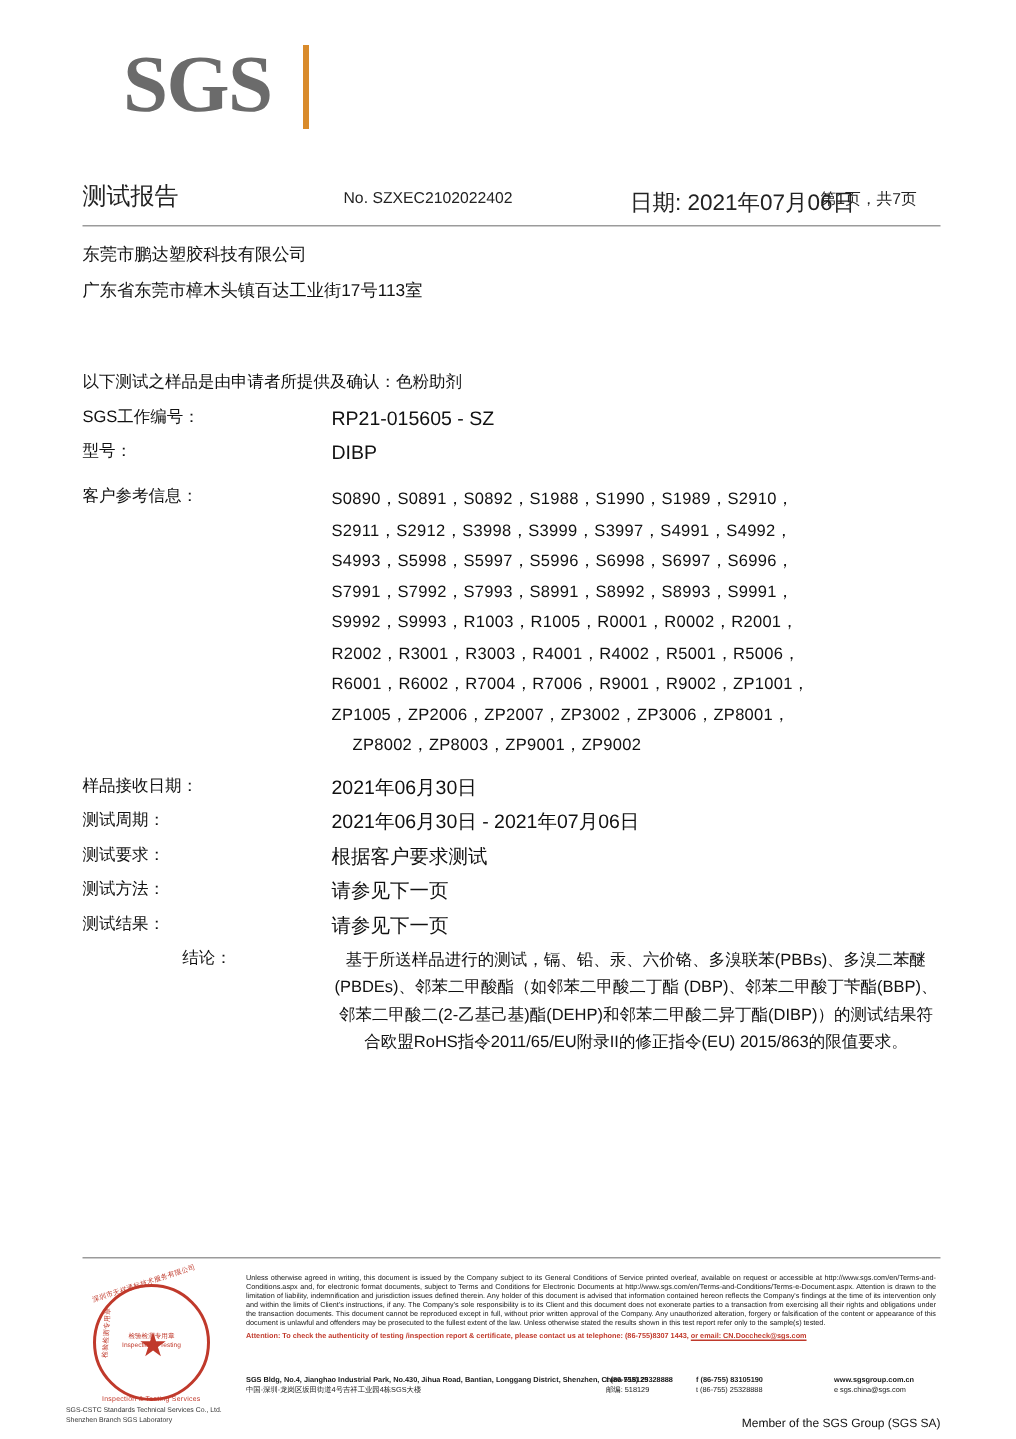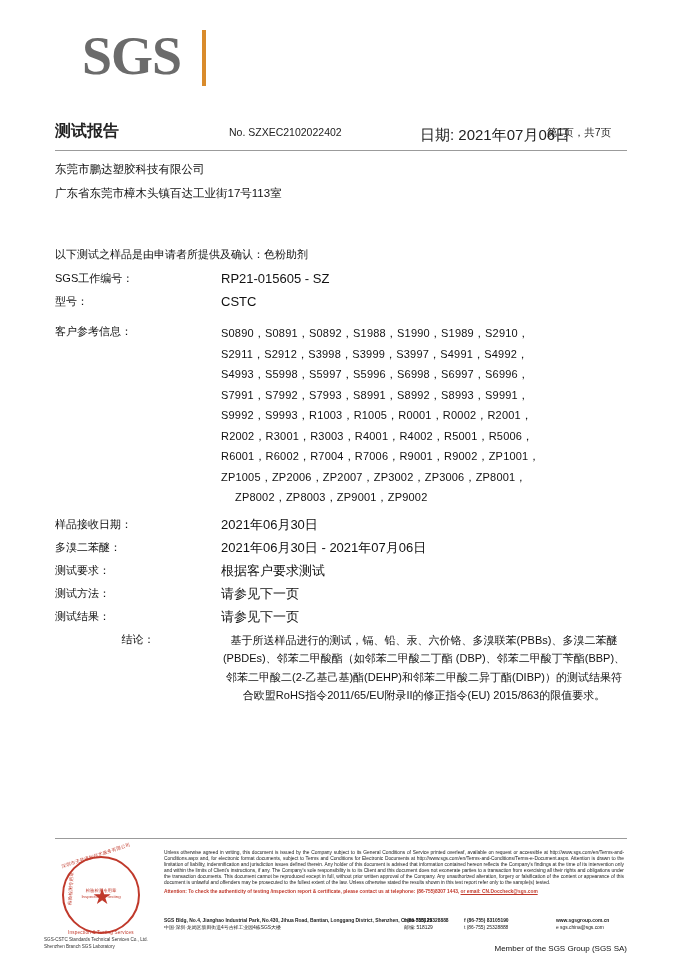--- a/index.html
+++ b/index.html
@@ -53,21 +53,21 @@
     left: 55px;
     top: 124px;
     width: 572px;
     height: 22px;
   }
   .doc-title {
     position: absolute;
     left: 0;
     top: -3px;
     font-size: 16px;
-    font-weight: bold;
+    font-weight: normal;
     color: #222;
   }
   .doc-no {
     position: absolute;
     left: 174px;
     top: 2px;
     font-size: 10.5px;
     color: #222;
   }
   .doc-date {
@@ -308,21 +308,21 @@
 
   <div class="fields">
 
     <div class="field-row">
       <div class="field-label">SGS工作编号：</div>
       <div class="field-value">RP21-015605 - SZ</div>
     </div>
 
     <div class="field-row">
       <div class="field-label">型号：</div>
-      <div class="field-value">CSTC</div>
+      <div class="field-value">DIBP</div>
     </div>
 
     <div class="field-row" style="margin-top:13px;">
       <div class="field-label">客户参考信息：</div>
       <div class="field-value ref-list">
         <div>S0890，S0891，S0892，S1988，S1990，S1989，S2910，</div>
         <div>S2911，S2912，S3998，S3999，S3997，S4991，S4992，</div>
         <div>S4993，S5998，S5997，S5996，S6998，S6997，S6996，</div>
         <div>S7991，S7992，S7993，S8991，S8992，S8993，S9991，</div>
         <div>S9992，S9993，R1003，R1005，R0001，R0002，R2001，</div>
@@ -331,21 +331,21 @@
         <div>ZP1005，ZP2006，ZP2007，ZP3002，ZP3006，ZP8001，</div>
         <div>ZP8002，ZP8003，ZP9001，ZP9002</div>
       </div>
     </div>
 
     <div class="field-row" style="margin-top:8px;">
       <div class="field-label">样品接收日期：</div>
       <div class="field-value">2021年06月30日</div>
     </div>
     <div class="field-row">
-      <div class="field-label">多溴二苯醚：</div>
+      <div class="field-label">测试周期：</div>
       <div class="field-value">2021年06月30日 - 2021年07月06日</div>
     </div>
     <div class="field-row">
       <div class="field-label">测试要求：</div>
       <div class="field-value">根据客户要求测试</div>
     </div>
     <div class="field-row">
       <div class="field-label">测试方法：</div>
       <div class="field-value">请参见下一页</div>
     </div>

